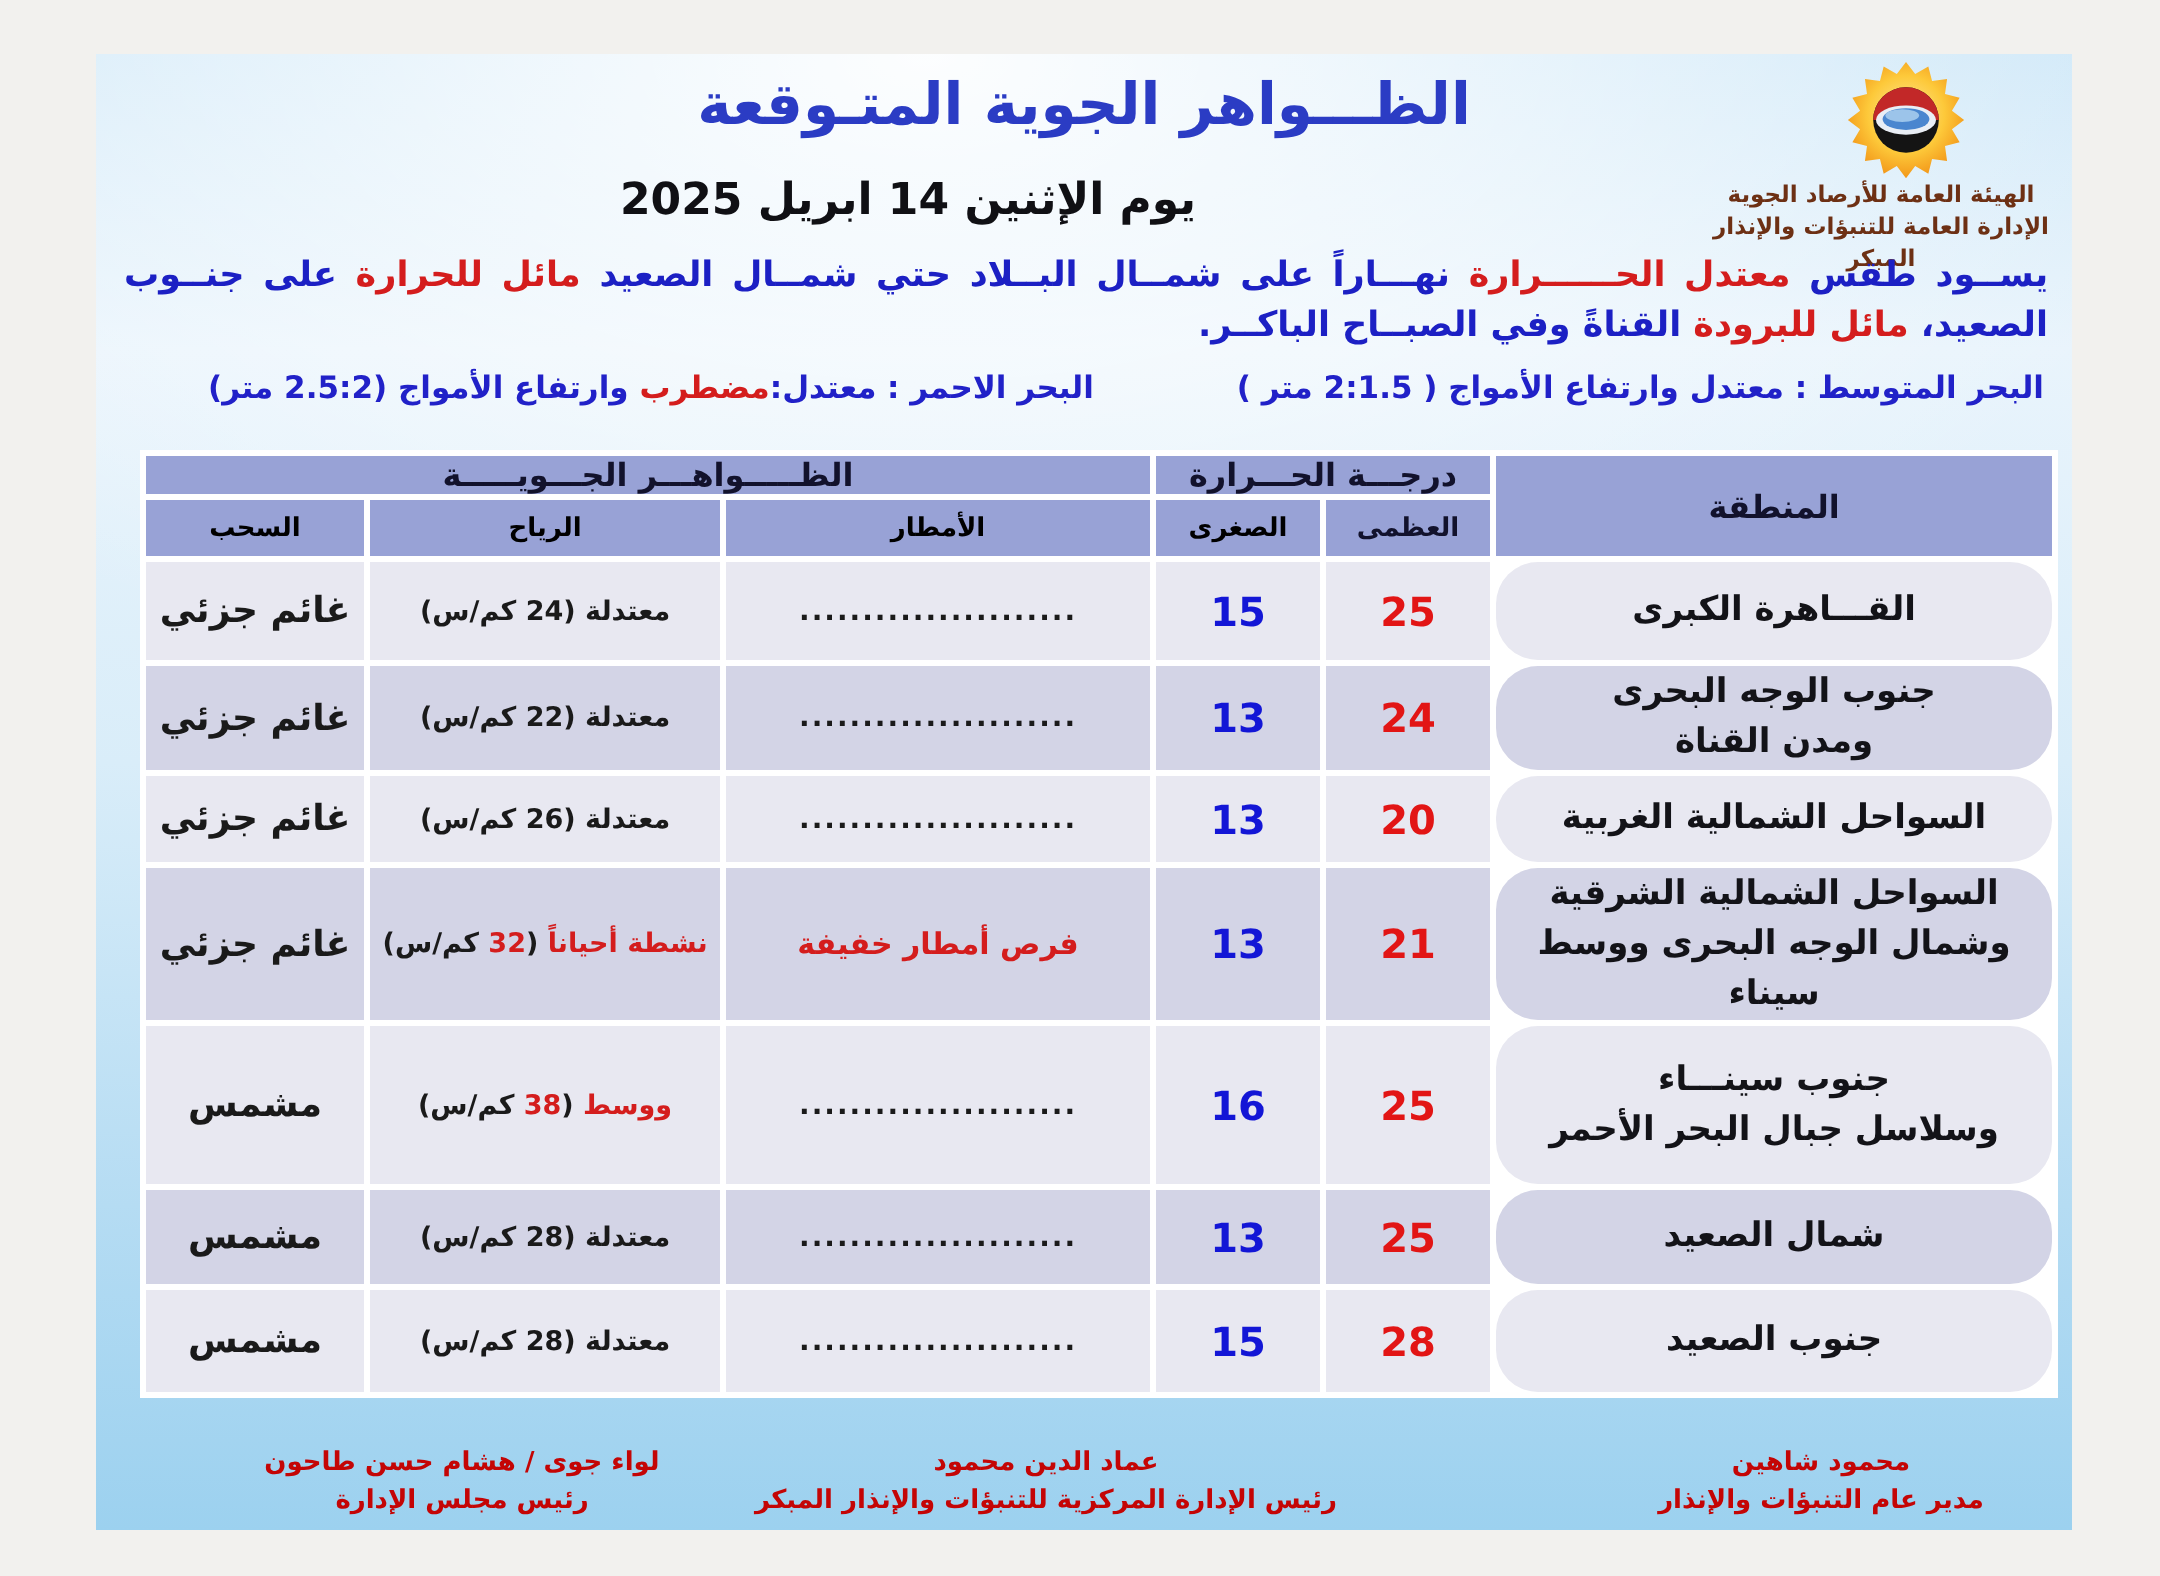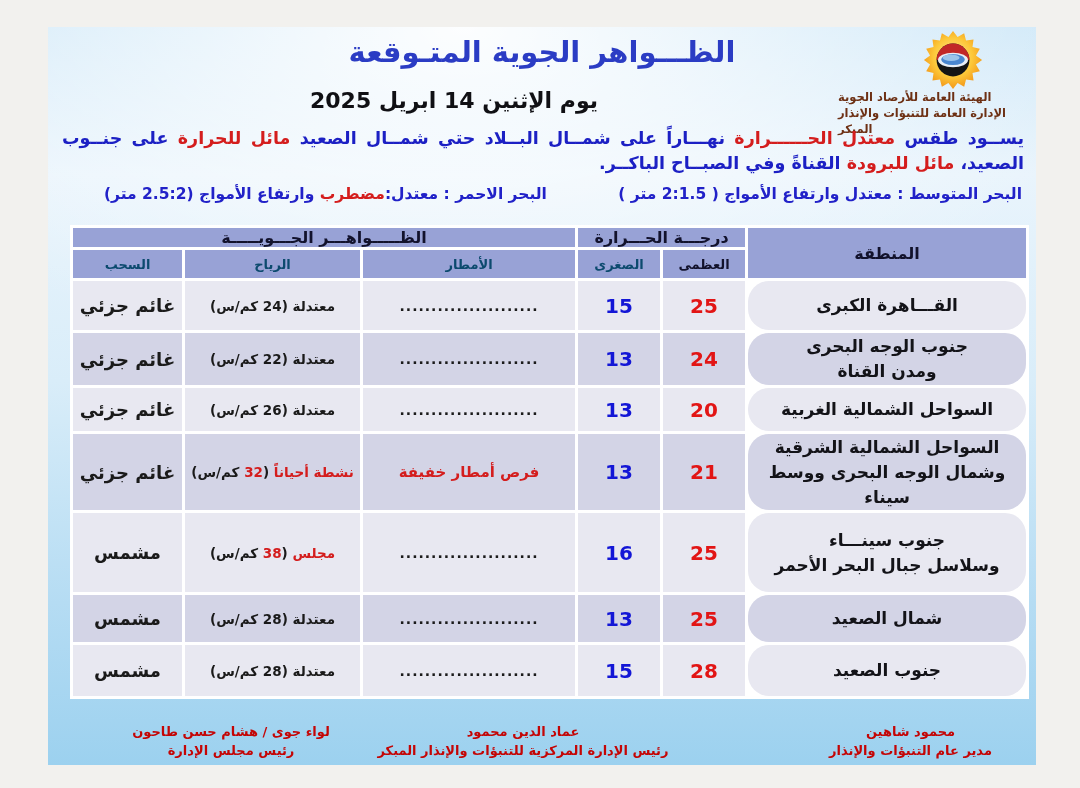--- a/index.html
+++ b/index.html
@@ -10,36 +10,36 @@
     background:
       radial-gradient(120% 85% at 42% 0%, rgba(255,255,255,.95) 0%, rgba(255,255,255,0) 55%),
       linear-gradient(180deg, #cfe8f8 0%, #e9f4fc 20%, #d9edf9 48%, #b5dcf3 78%, #9cd1ef 100%);
   }
   .title { position:absolute; top:8px; left:0; right:0; text-align:center;
     font-size:29px; font-weight:bold; color:#2b3cc4; letter-spacing:0; }
   .date  { position:absolute; top:61px; left:0; right:0; text-align:center;
     transform:translateX(-88px); font-size:22px; font-weight:bold; color:#101014; }
   .logo { position:absolute; left:872px; top:3px; width:66px; height:60px; }
   .logo svg { width:100%; height:100%; }
-  .org { position:absolute; left:790px; top:62px; width:205px; 
+  .org { position:absolute; left:790px; top:62px; width:205px; text-align:center;
     font-size:11.5px; font-weight:bold; color:#6d3014; line-height:16px; }
   .synopsis { position:absolute; right:12px; left:14px; top:99px; direction:rtl;
     text-align:justify; font-size:17.5px; font-weight:bold; line-height:25px; color:#1c20c4; }
   .seg-red { color:#d41d1d; }
   .seg-blue { color:#1c20c4; }
   .sea { position:absolute; right:14px; left:14px; top:158px; direction:rtl;
     display:flex; justify-content:space-between; font-size:15.5px; font-weight:bold; color:#2121c8; }
   .sea .gap { margin-left:42px; }
   .red-txt { color:#d41d1d; }
   .fc { position:absolute; left:22px; top:198px; width:956px; table-layout:fixed;
     border-collapse:separate; border-spacing:3px; background:#ffffff; direction:rtl; }
   .fc th, .fc td { text-align:center; vertical-align:middle; overflow:hidden; }
   .fc thead th { background:#98a2d6; color:#12122c; font-weight:bold; }
   .sh th { height:28px; background:#c7cce9; font-size:13px; color:#12122c; }
-  .sh th.blue { color:#0c4a6e; }
+  .sh th.blue { color:#000000; }
   .fc tbody tr:nth-child(odd) td { background:#e8e8f1; }
   .fc tbody tr:nth-child(even) td { background:#d3d4e6; }
   .fc tbody tr:nth-child(1) td { height:49px; }
   .fc tbody tr:nth-child(2) td { height:52px; }
   .fc tbody tr:nth-child(3) td { height:43px; }
   .fc tbody tr:nth-child(4) td { height:76px; }
   .fc tbody tr:nth-child(5) td { height:79px; }
   .fc tbody tr:nth-child(6) td { height:47px; }
   .fc tbody tr:nth-child(7) td { height:51px; }
   td.region { font-size:17px; font-weight:bold; color:#131318; line-height:25px;border-radius:21px; }
@@ -166,21 +166,21 @@
             <td class="clouds">غائم جزئي</td>
           </tr>
           <tr>
             <td class="region">
               <div>جنوب سينـــاء</div>
               <div>وسلاسل جبال البحر الأحمر</div>
             </td>
             <td class="tmax">25</td>
             <td class="tmin">16</td>
             <td class="rain"><span>......................</span></td>
-            <td class="wind"><span class="red-txt">مجلس  </span><span>(</span><span class="red-txt">38</span><span> كم/س)</span></td>
+            <td class="wind"><span class="red-txt">ووسط  </span><span>(</span><span class="red-txt">38</span><span> كم/س)</span></td>
             <td class="clouds">مشمس</td>
           </tr>
           <tr>
             <td class="region">
               <div>شمال الصعيد</div>
             </td>
             <td class="tmax">25</td>
             <td class="tmin">13</td>
             <td class="rain"><span>......................</span></td>
             <td class="wind"><span>معتدلة (28 كم/س)</span></td>

